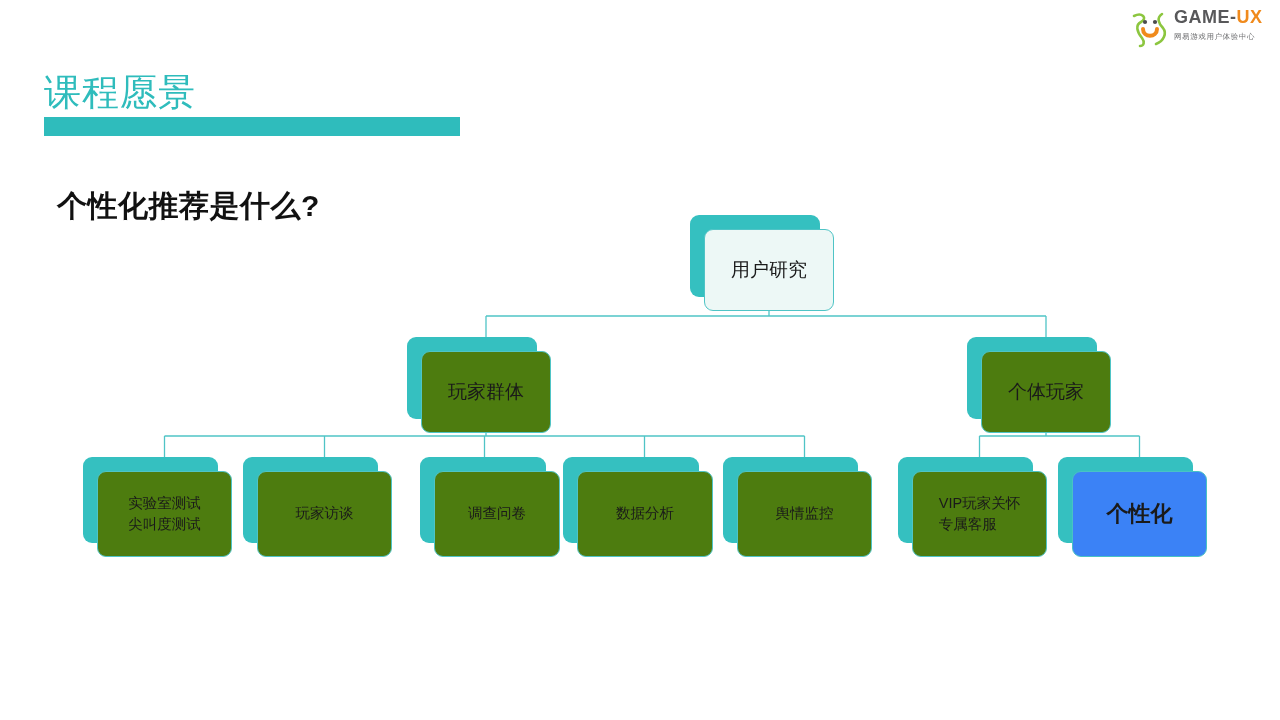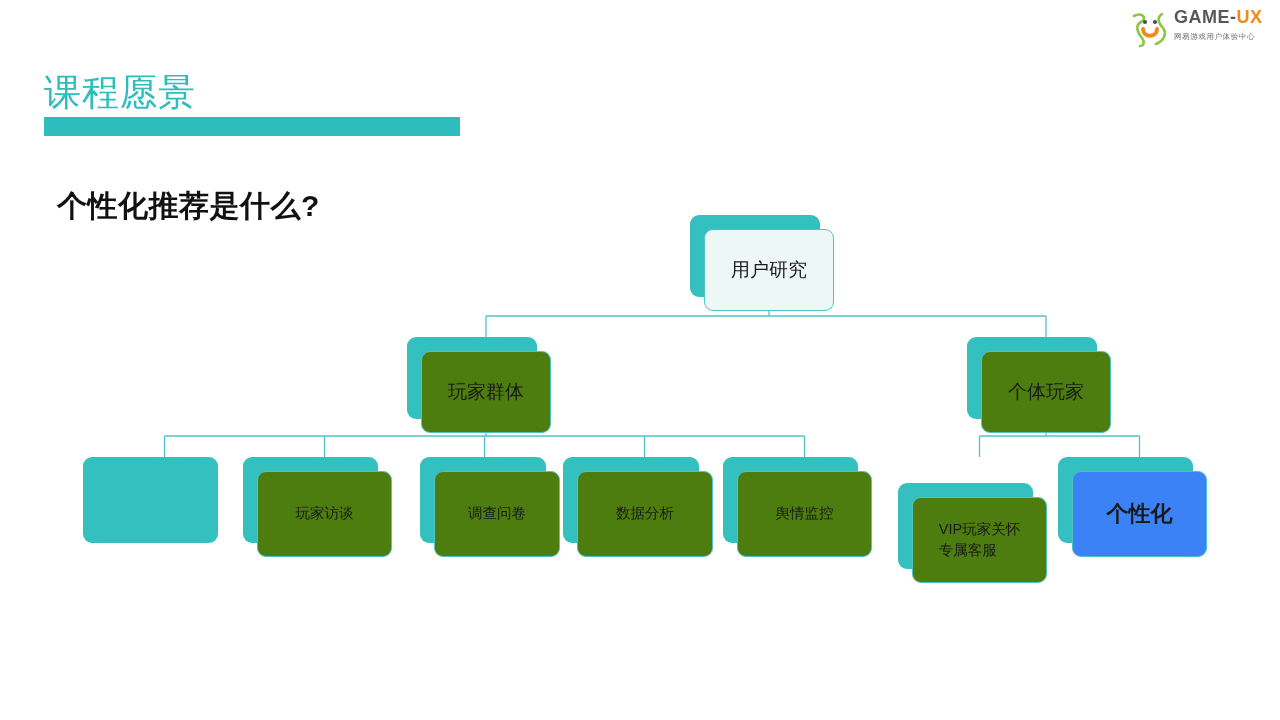--- a/index.html
+++ b/index.html
@@ -202,20 +202,24 @@
       </div>
     </div>
     <div class="node level-2" style="left: 967px; top: 337px; width: 144px; height: 96px;">
       <div class="shadow"></div>
       <div class="card">
         <span class="label">个体玩家</span>
       </div>
     </div>
     <div class="node level-3 leaf" style="left: 83px; top: 457px; width: 149px; height: 100px;">
       <div class="shadow"></div>
+      <div class="card">
+        <span class="label">实验室测试
+尖叫度测试</span>
+      </div>
     </div>
     <div class="node level-3 leaf" style="left: 243px; top: 457px; width: 149px; height: 100px;">
       <div class="shadow"></div>
       <div class="card">
         <span class="label">玩家访谈</span>
       </div>
     </div>
     <div class="node level-3 leaf" style="left: 420px; top: 457px; width: 140px; height: 100px;">
       <div class="shadow"></div>
       <div class="card">
@@ -227,21 +231,21 @@
       <div class="card">
         <span class="label">数据分析</span>
       </div>
     </div>
     <div class="node level-3 leaf" style="left: 723px; top: 457px; width: 149px; height: 100px;">
       <div class="shadow"></div>
       <div class="card">
         <span class="label">舆情监控</span>
       </div>
     </div>
-    <div class="node level-3 leaf" style="left: 898px; top: 457px; width: 149px; height: 100px; margin-top: 26px;">
+    <div class="node level-3 leaf" style="left: 898px; top: 457px; width: 149px; height: 100px;">
       <div class="shadow"></div>
       <div class="card">
         <span class="label">VIP玩家关怀
 专属客服</span>
       </div>
     </div>
     <div class="node level-3 leaf highlight" style="left: 1058px; top: 457px; width: 149px; height: 100px;">
       <div class="shadow"></div>
       <div class="card">
         <span class="label">个性化</span>

